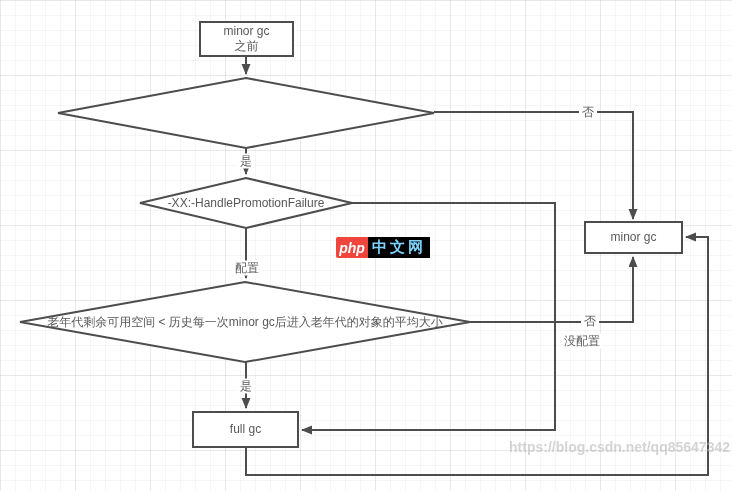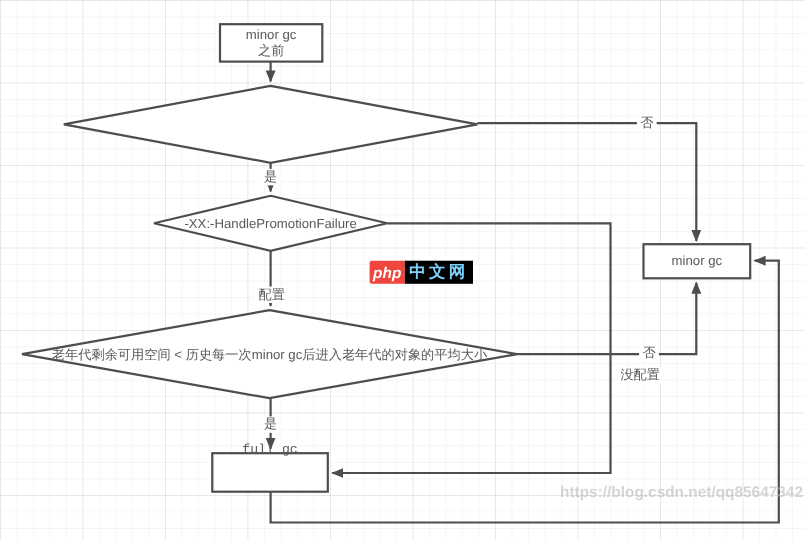--- a/index.html
+++ b/index.html
@@ -69,21 +69,21 @@
     <span>之前</span>
   </div>
 
 
   <div class="txt" style="left:20px;top:282px;width:450px;height:80px;">老年代剩余可用空间 &lt; 历史每一次minor gc后进入老年代的对象的平均大小</div>
 
   <div class="txt" style="left:140px;top:178px;width:212px;height:50px;">-XX:-HandlePromotionFailure</div>
 
   <div class="txt" style="left:585px;top:222px;width:97px;height:31px;">minor gc</div>
 
-  <div class="txt" style="left:193px;top:392px;width:105px;height:35px;font-family:Liberation Mono, monospace;">full gc</div>
+  <div class="txt" style="left:193px;top:412px;width:105px;height:35px;">full gc</div>
 
   <div class="txt edge-lbl" style="left:246px;top:161px;">是</div>
   <div class="txt edge-lbl" style="left:588px;top:112px;">否</div>
   <div class="txt edge-lbl" style="left:247px;top:268px;">配置</div>
   <div class="txt edge-lbl" style="left:582px;top:341px;">没配置</div>
   <div class="txt edge-lbl" style="left:246px;top:386px;">是</div>
   <div class="txt edge-lbl" style="left:590px;top:321px;">否</div>
 
   <div class="wm">
     <span class="php">php</span>

